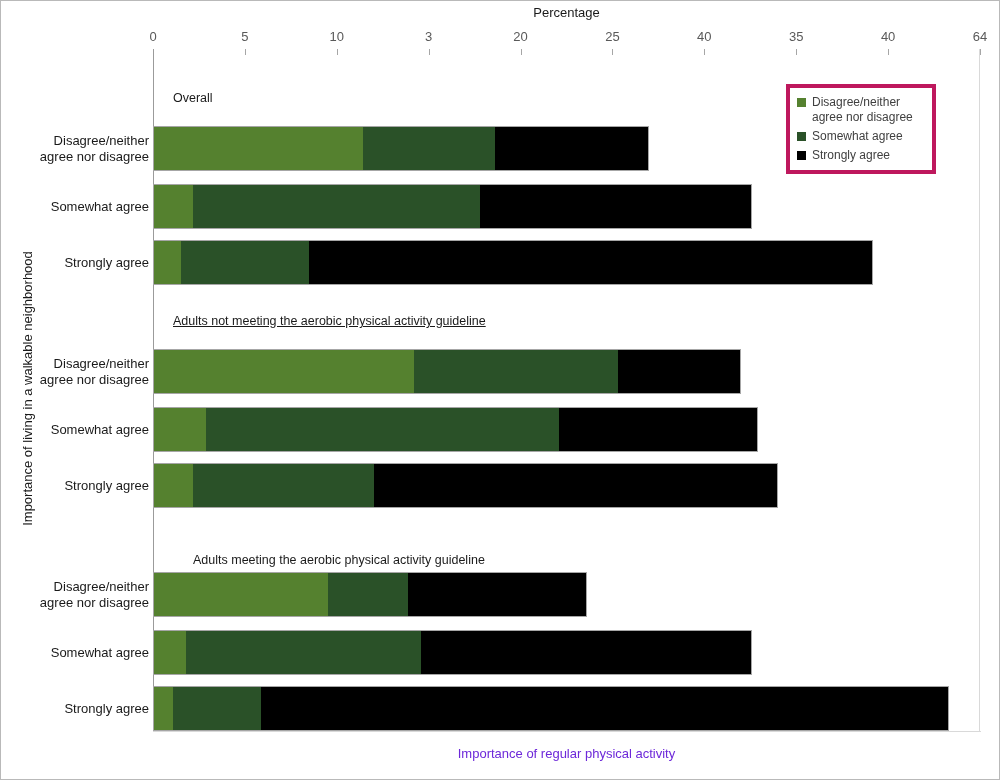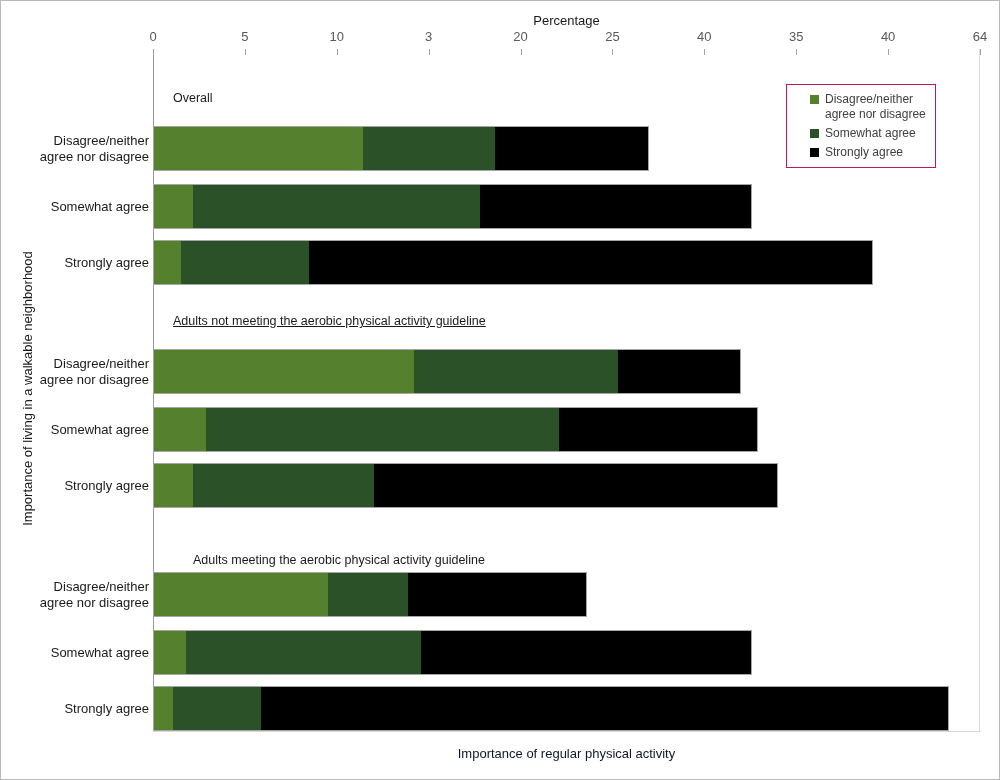--- a/index.html
+++ b/index.html
@@ -7,27 +7,27 @@
     width:1000px;height:780px;
     background:#ffffff;
     font-family:"Liberation Sans", sans-serif;
     color:#1a1a1a;
     overflow:hidden;
   }
   #frame{position:relative;width:1000px;height:780px;border:1px solid #b9b9b9;box-sizing:border-box;}
 
   
   .axis-title-top{
-    position:absolute;left:152px;top:12px;width:827px;
+    position:absolute;left:152px;top:4px;width:827px;
     text-align:center;font-size:13px;color:#1a1a1a;
   }
   
   .axis-title-bottom{
     position:absolute;left:152px;top:745px;width:827px;
-    text-align:center;font-size:13px;color:#0f172a;
+    text-align:center;font-size:13px;color:#6d28d9;
   }
   
   .axis-title-left{
     position:absolute;left:-174px;top:380px;width:400px;
     text-align:center;font-size:13px;color:#1a1a1a;
     transform:rotate(-90deg);transform-origin:center center;
   }
 
   
   #plot{
@@ -59,22 +59,22 @@
   }
 
   
   .panel-title{
     position:absolute;left:172px;font-size:12.5px;color:#1a1a1a;
   }
 
   
   #legend{
     position:absolute;left:785px;top:83px;width:150px;
-    border:1px solid #be185d;background:#ffffff;
-    padding:7px 8px 7px 23px;box-sizing:border-box;
+    border:4px solid #be185d;background:#ffffff;
+    padding:7px 8px 7px 7px;box-sizing:border-box;
   }
   .legend-item{display:flex;align-items:flex-start;margin-bottom:4px;}
   .legend-item:last-child{margin-bottom:0;}
   .swatch{width:9px;height:9px;flex:0 0 9px;margin-top:3px;margin-right:6px;}
   .legend-text{font-size:12px;line-height:15px;color:#404040;}
 </style>
 </head>
 <body>
 
 <div id="frame">

